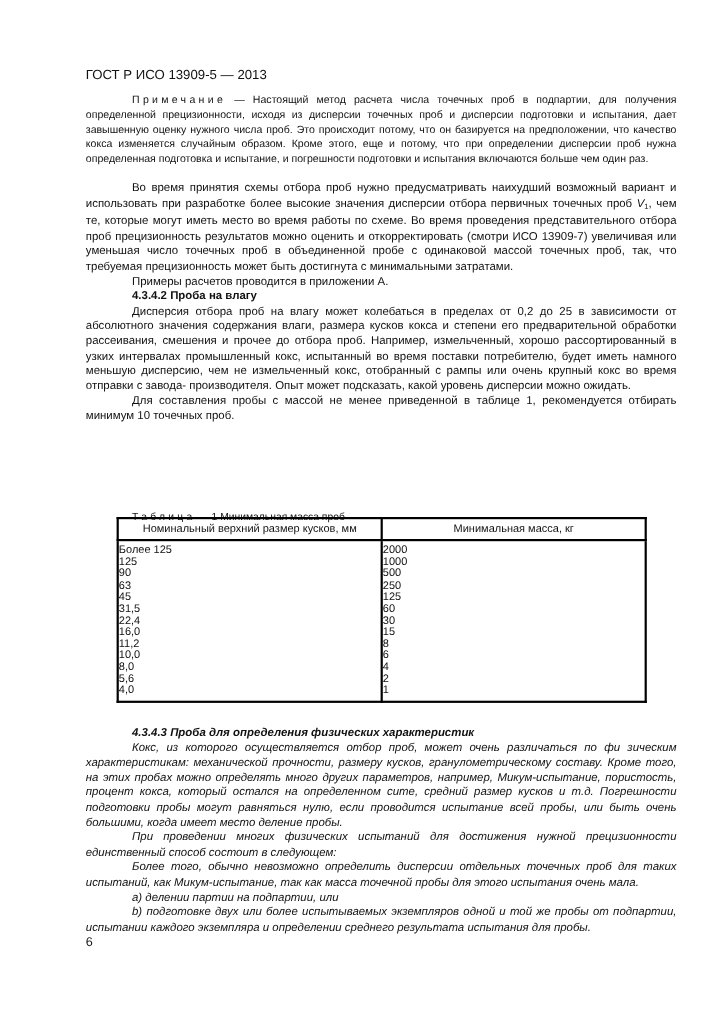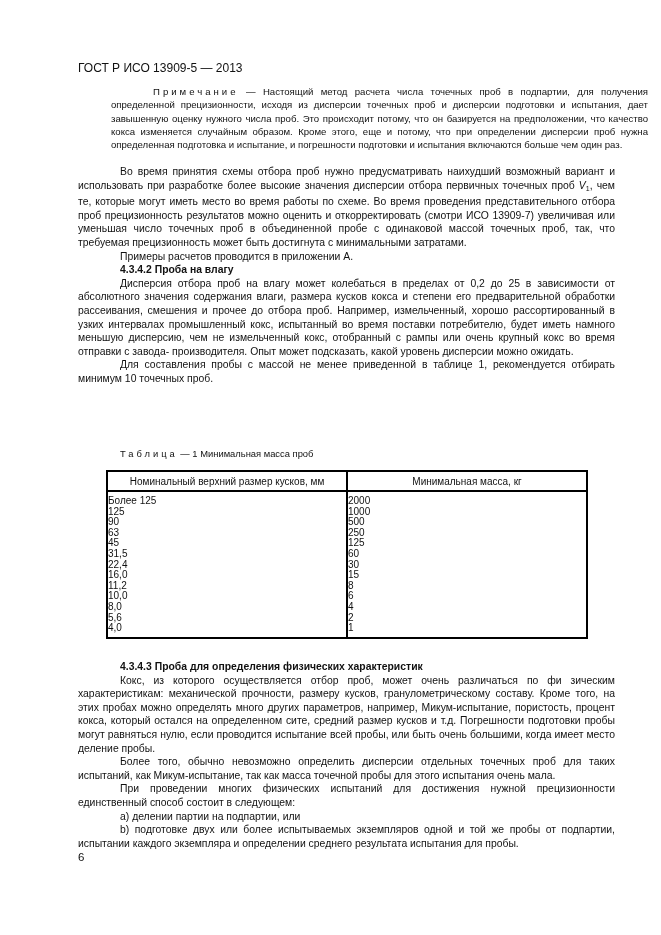--- a/index.html
+++ b/index.html
@@ -2,33 +2,33 @@
 <html><head>
 <meta charset="utf-8">
 <style>
   html, body { margin:0; padding:0; background:#fff; }
   body { width:661px; height:935px; position:relative; overflow:hidden;
          font-family:"Liberation Sans", sans-serif; color:#111; }
   .page { position:absolute; left:0; top:0; width:661px; height:935px; }
   .header { position:absolute; left:78px; top:61px; font-size:12px; letter-spacing:0; }
   .text { position:absolute; left:78px; width:537px; font-size:10.4px; line-height:13.6px; text-align:justify; }
   .text p { margin:0; text-indent:42px; text-align:justify; }
-  .note { top:85px; font-size:9.6px; line-height:13.3px;margin-left:33px; }
+  .note { top:85px; font-size:9.6px; line-height:13.3px; }
   .note .spaced { letter-spacing:3px; }
   .block1 { top:165px; }
   .heading { font-weight:bold; text-indent:42px; }
-  .caption { position:absolute; left:120px; top:448px; font-size:9.4px; }
+  .caption { position:absolute; left:120px; top:464px; font-size:9.4px; }
   .caption .spaced { letter-spacing:3px; }
   table.tbl { position:absolute; left:106px; top:470px; width:482px; border-collapse:collapse;
               font-size:10px;border-radius:24px; }
   table.tbl th { font-weight:normal; border:2px solid #000; height:18px; padding:0; }
   table.tbl td { border-left:2px solid #000; border-right:2px solid #000; border-bottom:2px solid #000;
                  vertical-align:top; text-align:left; padding:4px 0 3px 0; line-height:10.6px; }
   .cell-list div { height:10.6px; }
-  .block2 { top:660px; }
+  .block2 { top:660px;font-style:italic; }
   .pagenum { position:absolute; left:78px; top:851px; font-size:11.5px; }
   sub { font-size:7px; vertical-align:-2px; }
 </style>
 </head>
 <body>
 
 <div class="page">
 
   <div class="header">ГОСТ Р ИСО 13909-5 — 2013</div>
 
@@ -85,20 +85,20 @@
           <div>2</div>
           <div>1</div>
         </td>
       </tr>
     </tbody>
   </table>
 
   <div class="text block2">
     <p class="heading">4.3.4.3 Проба для определения физических характеристик</p>
     <p>Кокс, из которого осуществляется отбор проб, может очень различаться по фи зическим характеристикам: механической прочности, размеру кусков, гранулометрическому составу. Кроме того, на этих пробах можно определять много других параметров, например, Микум-испытание, пористость, процент кокса, который остался на определенном сите, средний размер кусков и т.д. Погрешности подготовки пробы могут равняться нулю, если проводится испытание всей  пробы, или быть очень большими, когда имеет место деление пробы.</p>
+    <p>При проведении многих физических испытаний для достижения нужной прецизионности единственный способ состоит в следующем:</p>
     <p>Более того, обычно невозможно определить дисперсии отдельных точечных проб для таких испытаний, как Микум-испытание, так как масса точечной пробы для этого испытания очень мала.</p>
-    <p>При проведении многих физических испытаний для достижения нужной прецизионности единственный способ состоит в следующем:</p>
     <p>а) делении партии на подпартии, или</p>
     <p>b) подготовке двух или более испытываемых экземпляров одной и той же пробы от подпартии, испытании каждого экземпляра и определении среднего результата испытания для пробы.</p>
   </div>
 
   <div class="pagenum">6</div>
 </div>
 
 </body></html>

